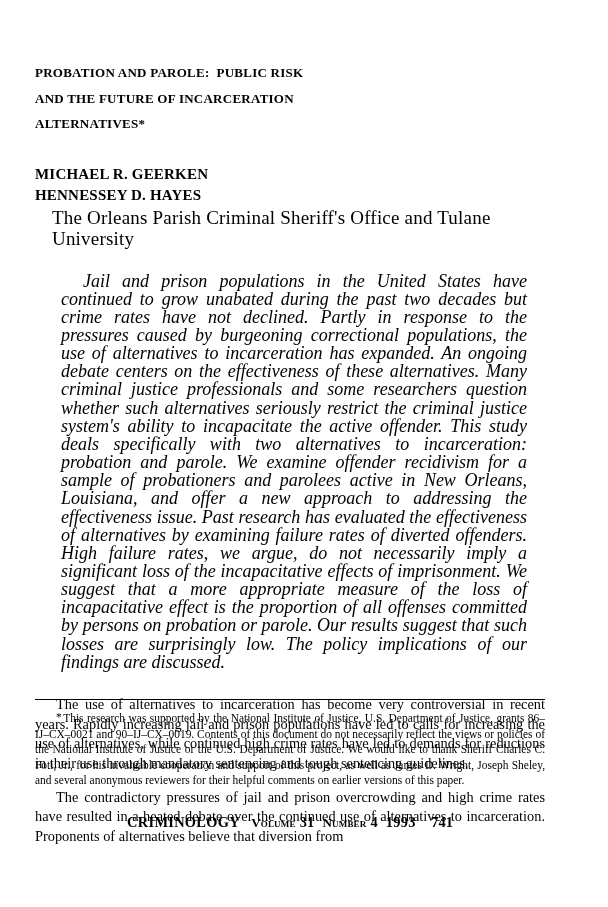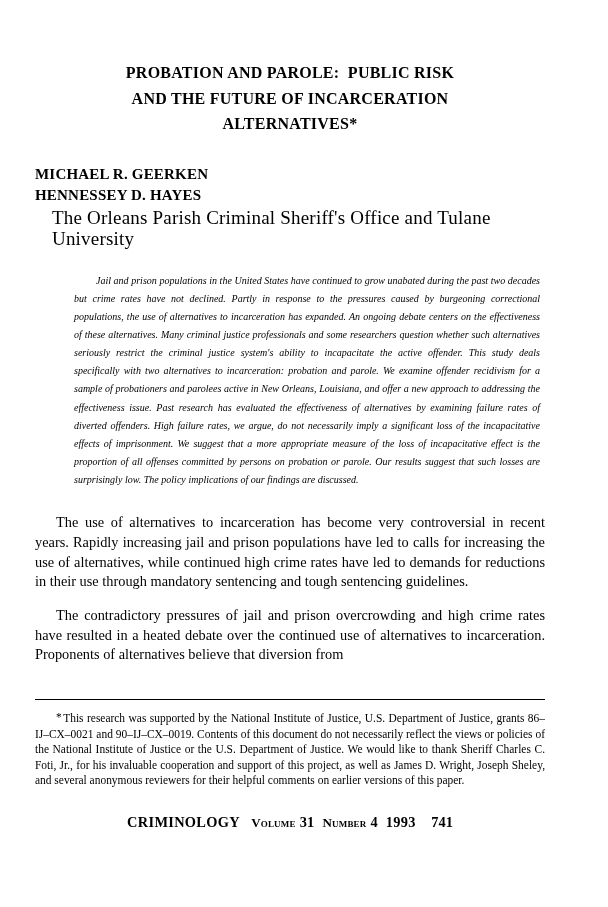--- a/index.html
+++ b/index.html
@@ -25,26 +25,26 @@
   }
   .content {
     position: absolute;
     left: 35px;
     top: 60px;
     width: 510px;
   }
 
   
   .title {
-    font-size: 16px;
+    font-size: 13px;
     font-weight: bold;
     line-height: 25.5px;
     letter-spacing: 0.25px;
     margin: 0 0 0 0;
-    text-align: center;
+    text-align: left;
   }
   .title-line { display: block; white-space: pre; }
 
   
   .authors {
     margin-top: 27px;
     font-size: 15px;
     font-weight: bold;
     line-height: 21.5px;
     letter-spacing: 0.2px;
@@ -55,23 +55,23 @@
     padding-left: 17px;
     font-size: 19px;
     font-weight: normal;
     line-height: 21.5px;
     width: 455px;
   }
 
   
   .abstract {
     margin-top: 22px;
-    margin-left: 39px;
+    margin-left: 26px;
     width: 466px;
-    font-size: 10px;
+    font-size: 18px;
     font-style: italic;
     line-height: 18.15px;
     text-align: justify;
     text-indent: 22px;
     word-spacing: 0.1px;
   }
 
   
   .body-para {
     margin-top: 13px;

